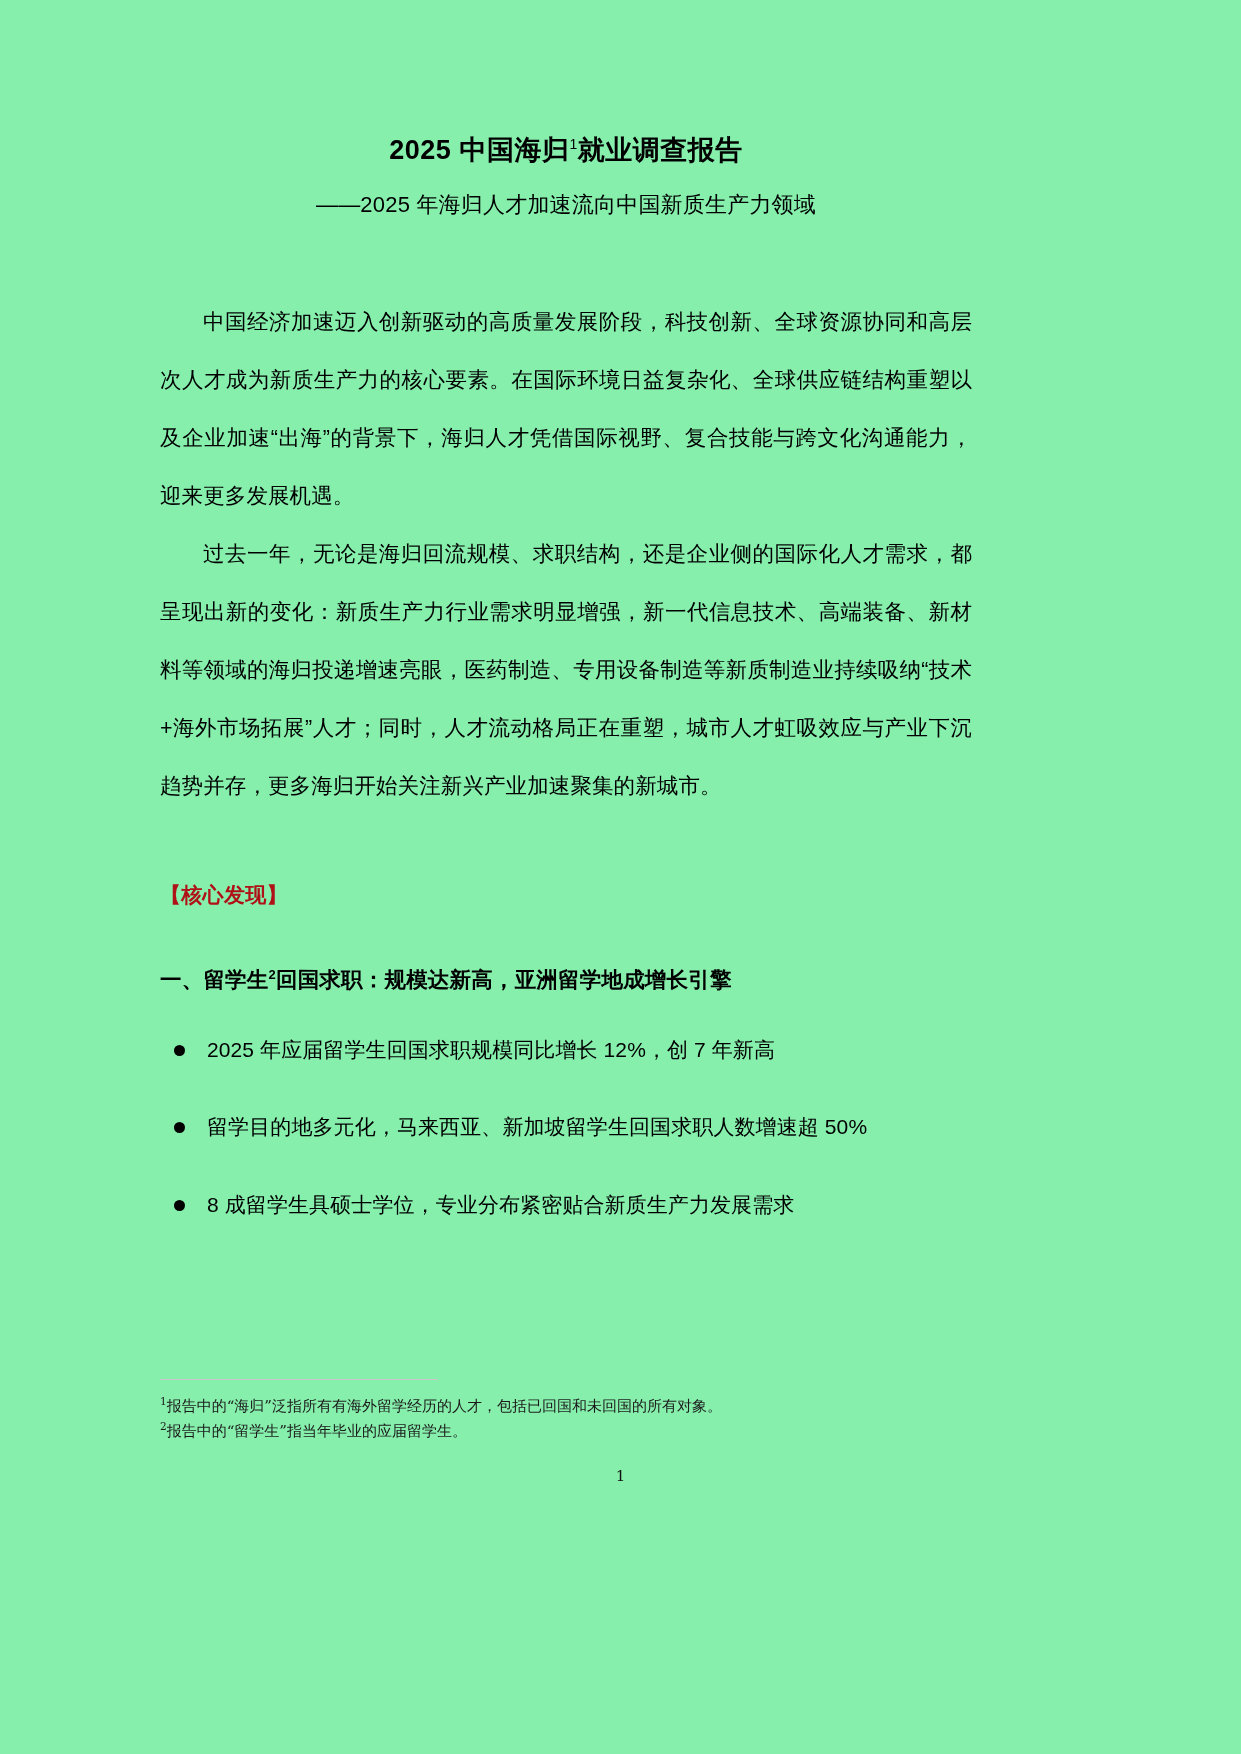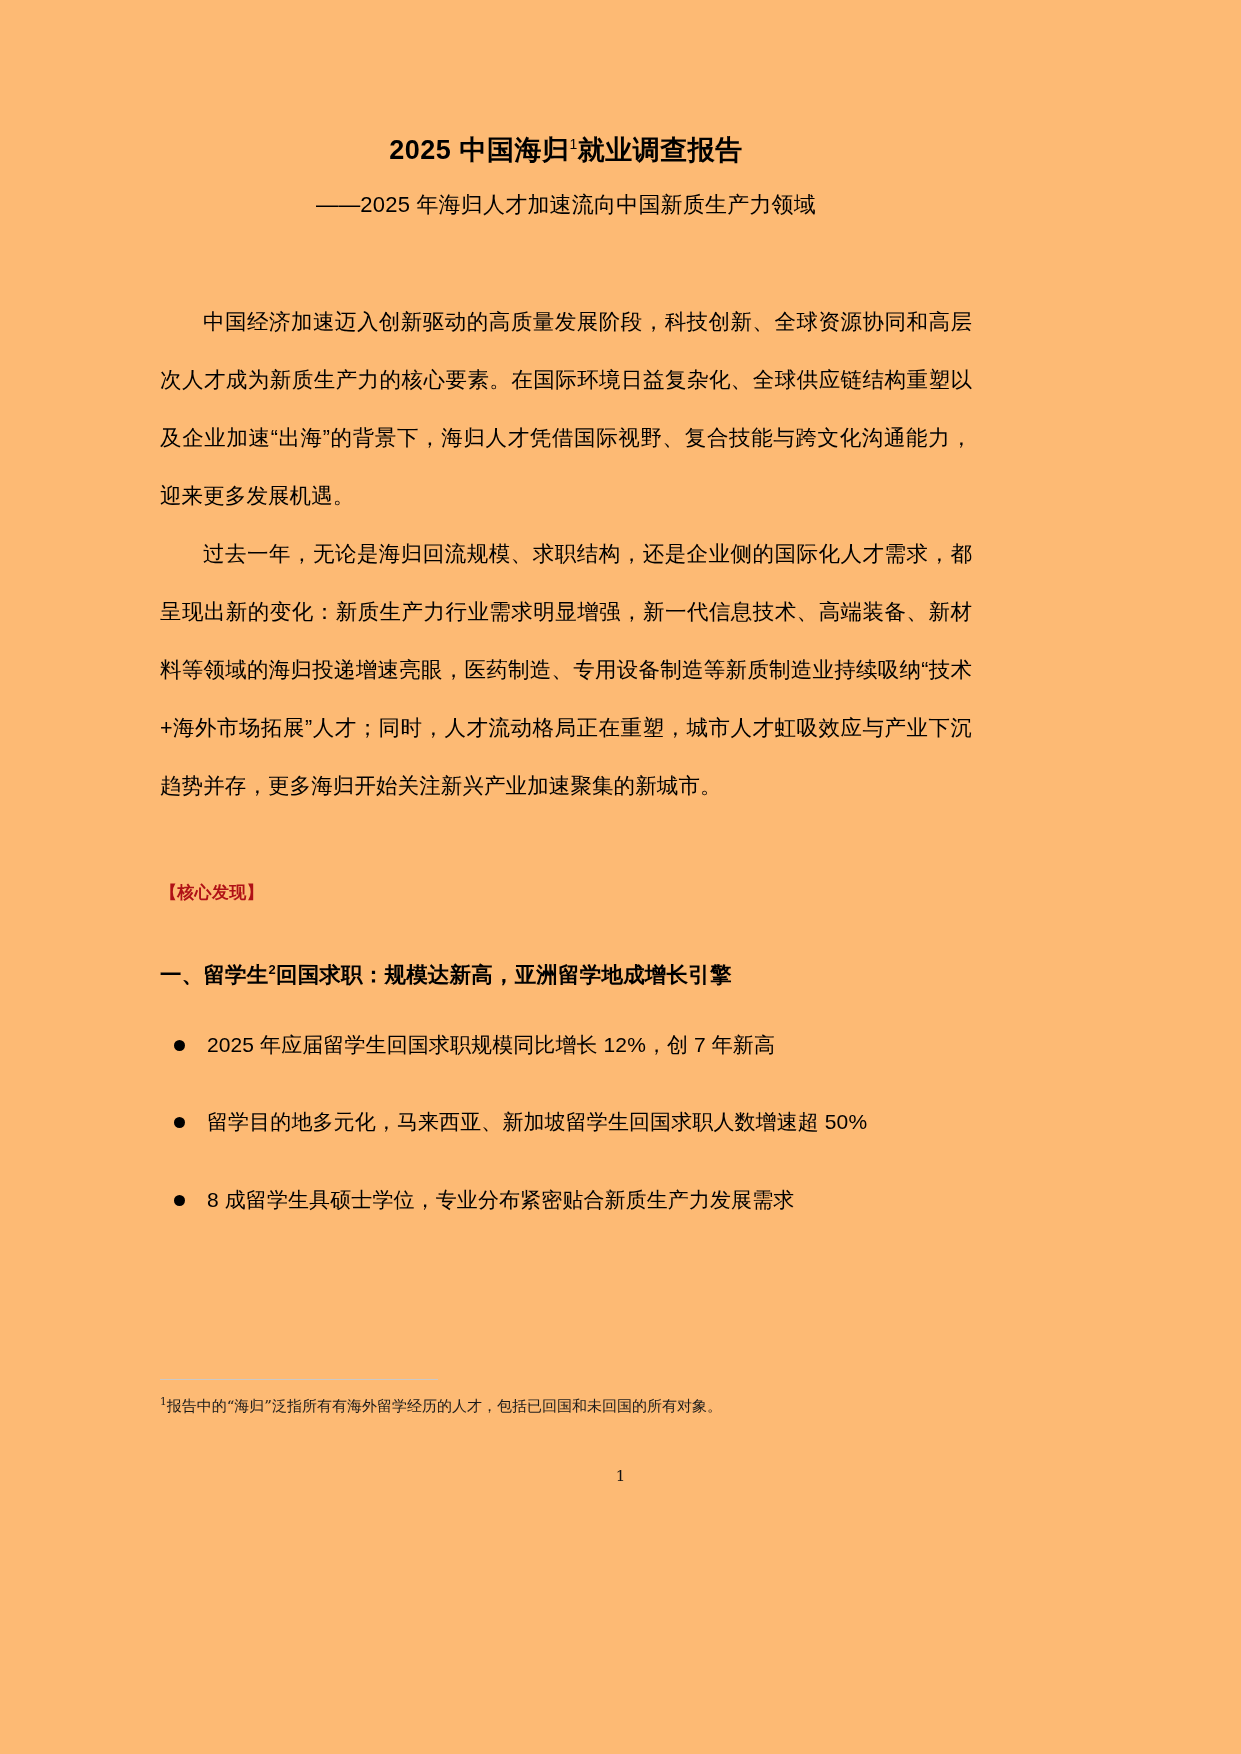--- a/index.html
+++ b/index.html
@@ -8,21 +8,21 @@
     background: #ffffff;
   }
   body {
     font-family: "Liberation Sans", "DejaVu Sans", sans-serif;
     color: #000000;
   }
   .page {
     position: relative;
     width: 1241px;
     height: 1754px;
-    background: #fdba74;
+    background: #86efac;
     box-sizing: border-box;
     padding: 0;
     overflow: hidden;
   }
   .content {
     position: absolute;
     left: 160px;
     top: 0;
     width: 812px;
   }
@@ -65,21 +65,21 @@
     text-indent: 2em;
     margin: 0;
     color: #000;
     letter-spacing: 0.1px;
   }
   .para-gap-top-1 { margin-top: 72px; }
   .para-gap { margin-top: 0px; }
 
   
   .core-findings {
-    font-size: 17px;
+    font-size: 21px;
     font-weight: bold;
     color: #b01116;
     margin: 0;
     padding-top: 66px;
     letter-spacing: 0.3px;
   }
 
   
   .section-heading {
     font-size: 21.5px;
@@ -192,17 +192,18 @@
         <span class="bullet-dot"></span>
         <span>8 成留学生具硕士学位，专业分布紧密贴合新质生产力发展需求</span>
       </li>
     </ul>
 
   </div>
 
   <div class="footnote-block">
     <hr class="footnote-rule">
     <p class="footnote"><sup>1</sup><span>报告中的“海归”泛指所有有海外留学经历的人才，包括已回国和未回国的所有对象。</span></p>
+    <p class="footnote"><sup>2</sup><span>报告中的“留学生”指当年毕业的应届留学生。</span></p>
   </div>
 
   <div class="page-number">1</div>
 
 </div>
 
 </body></html>

